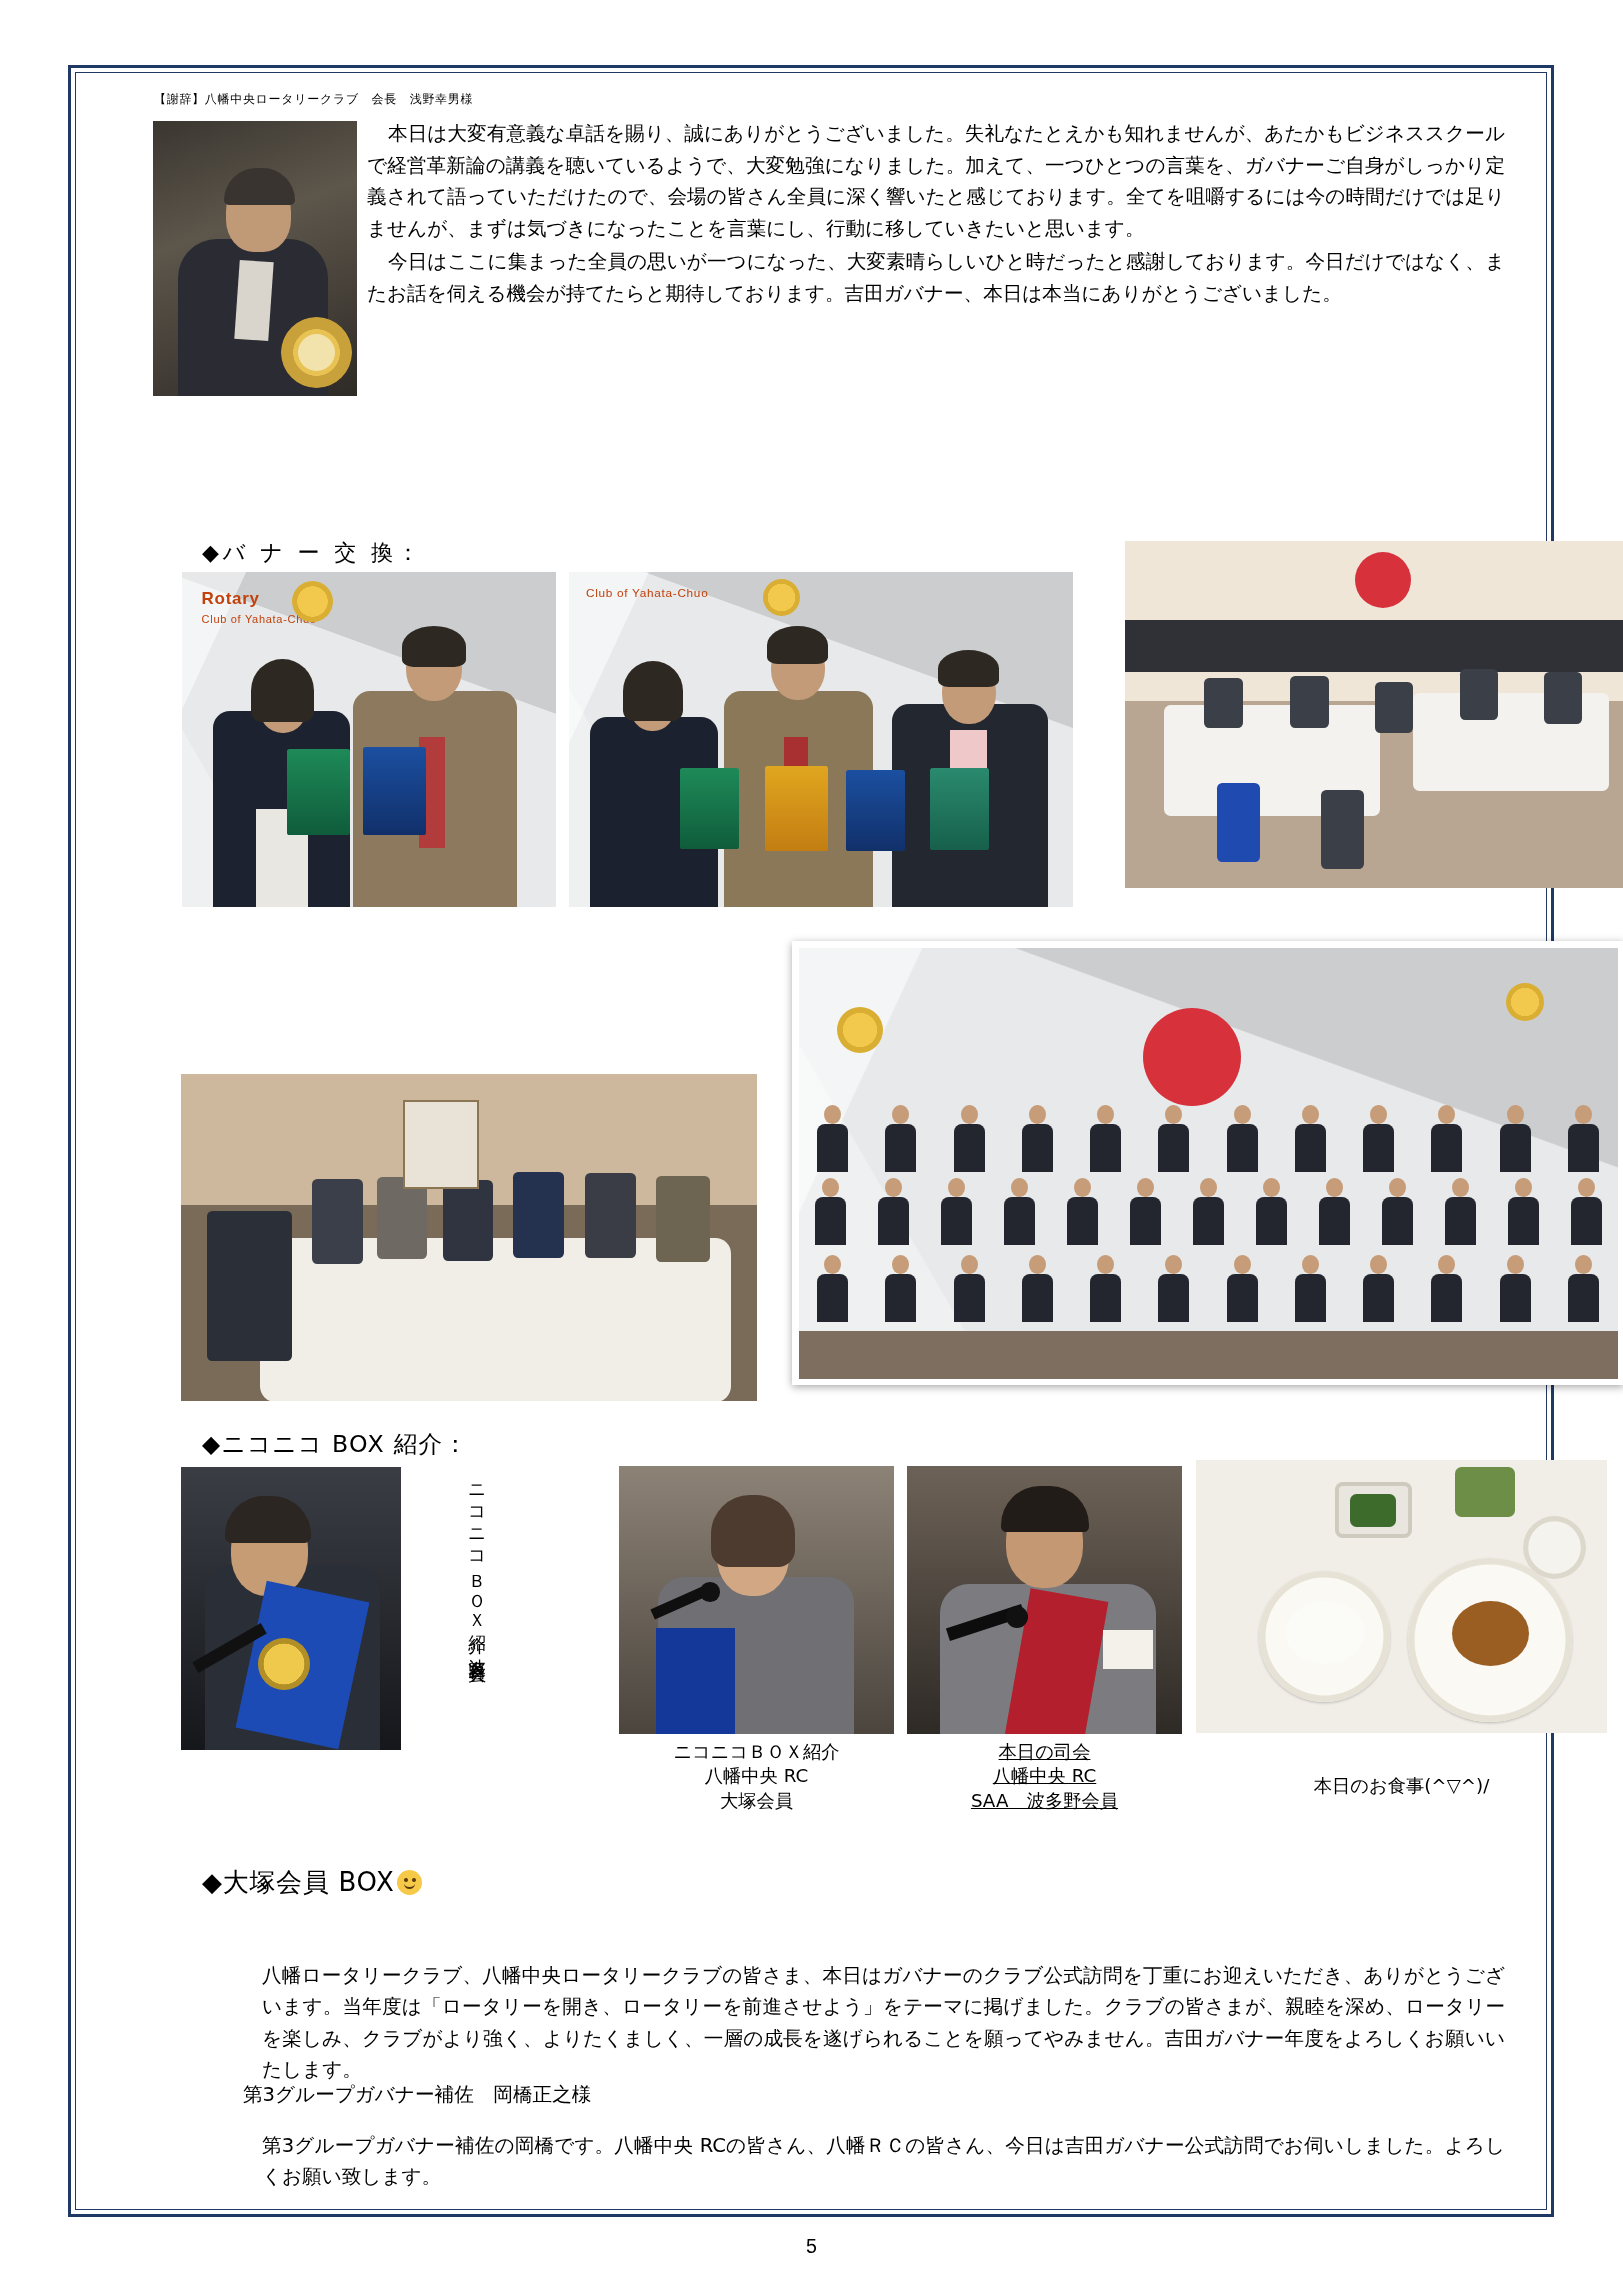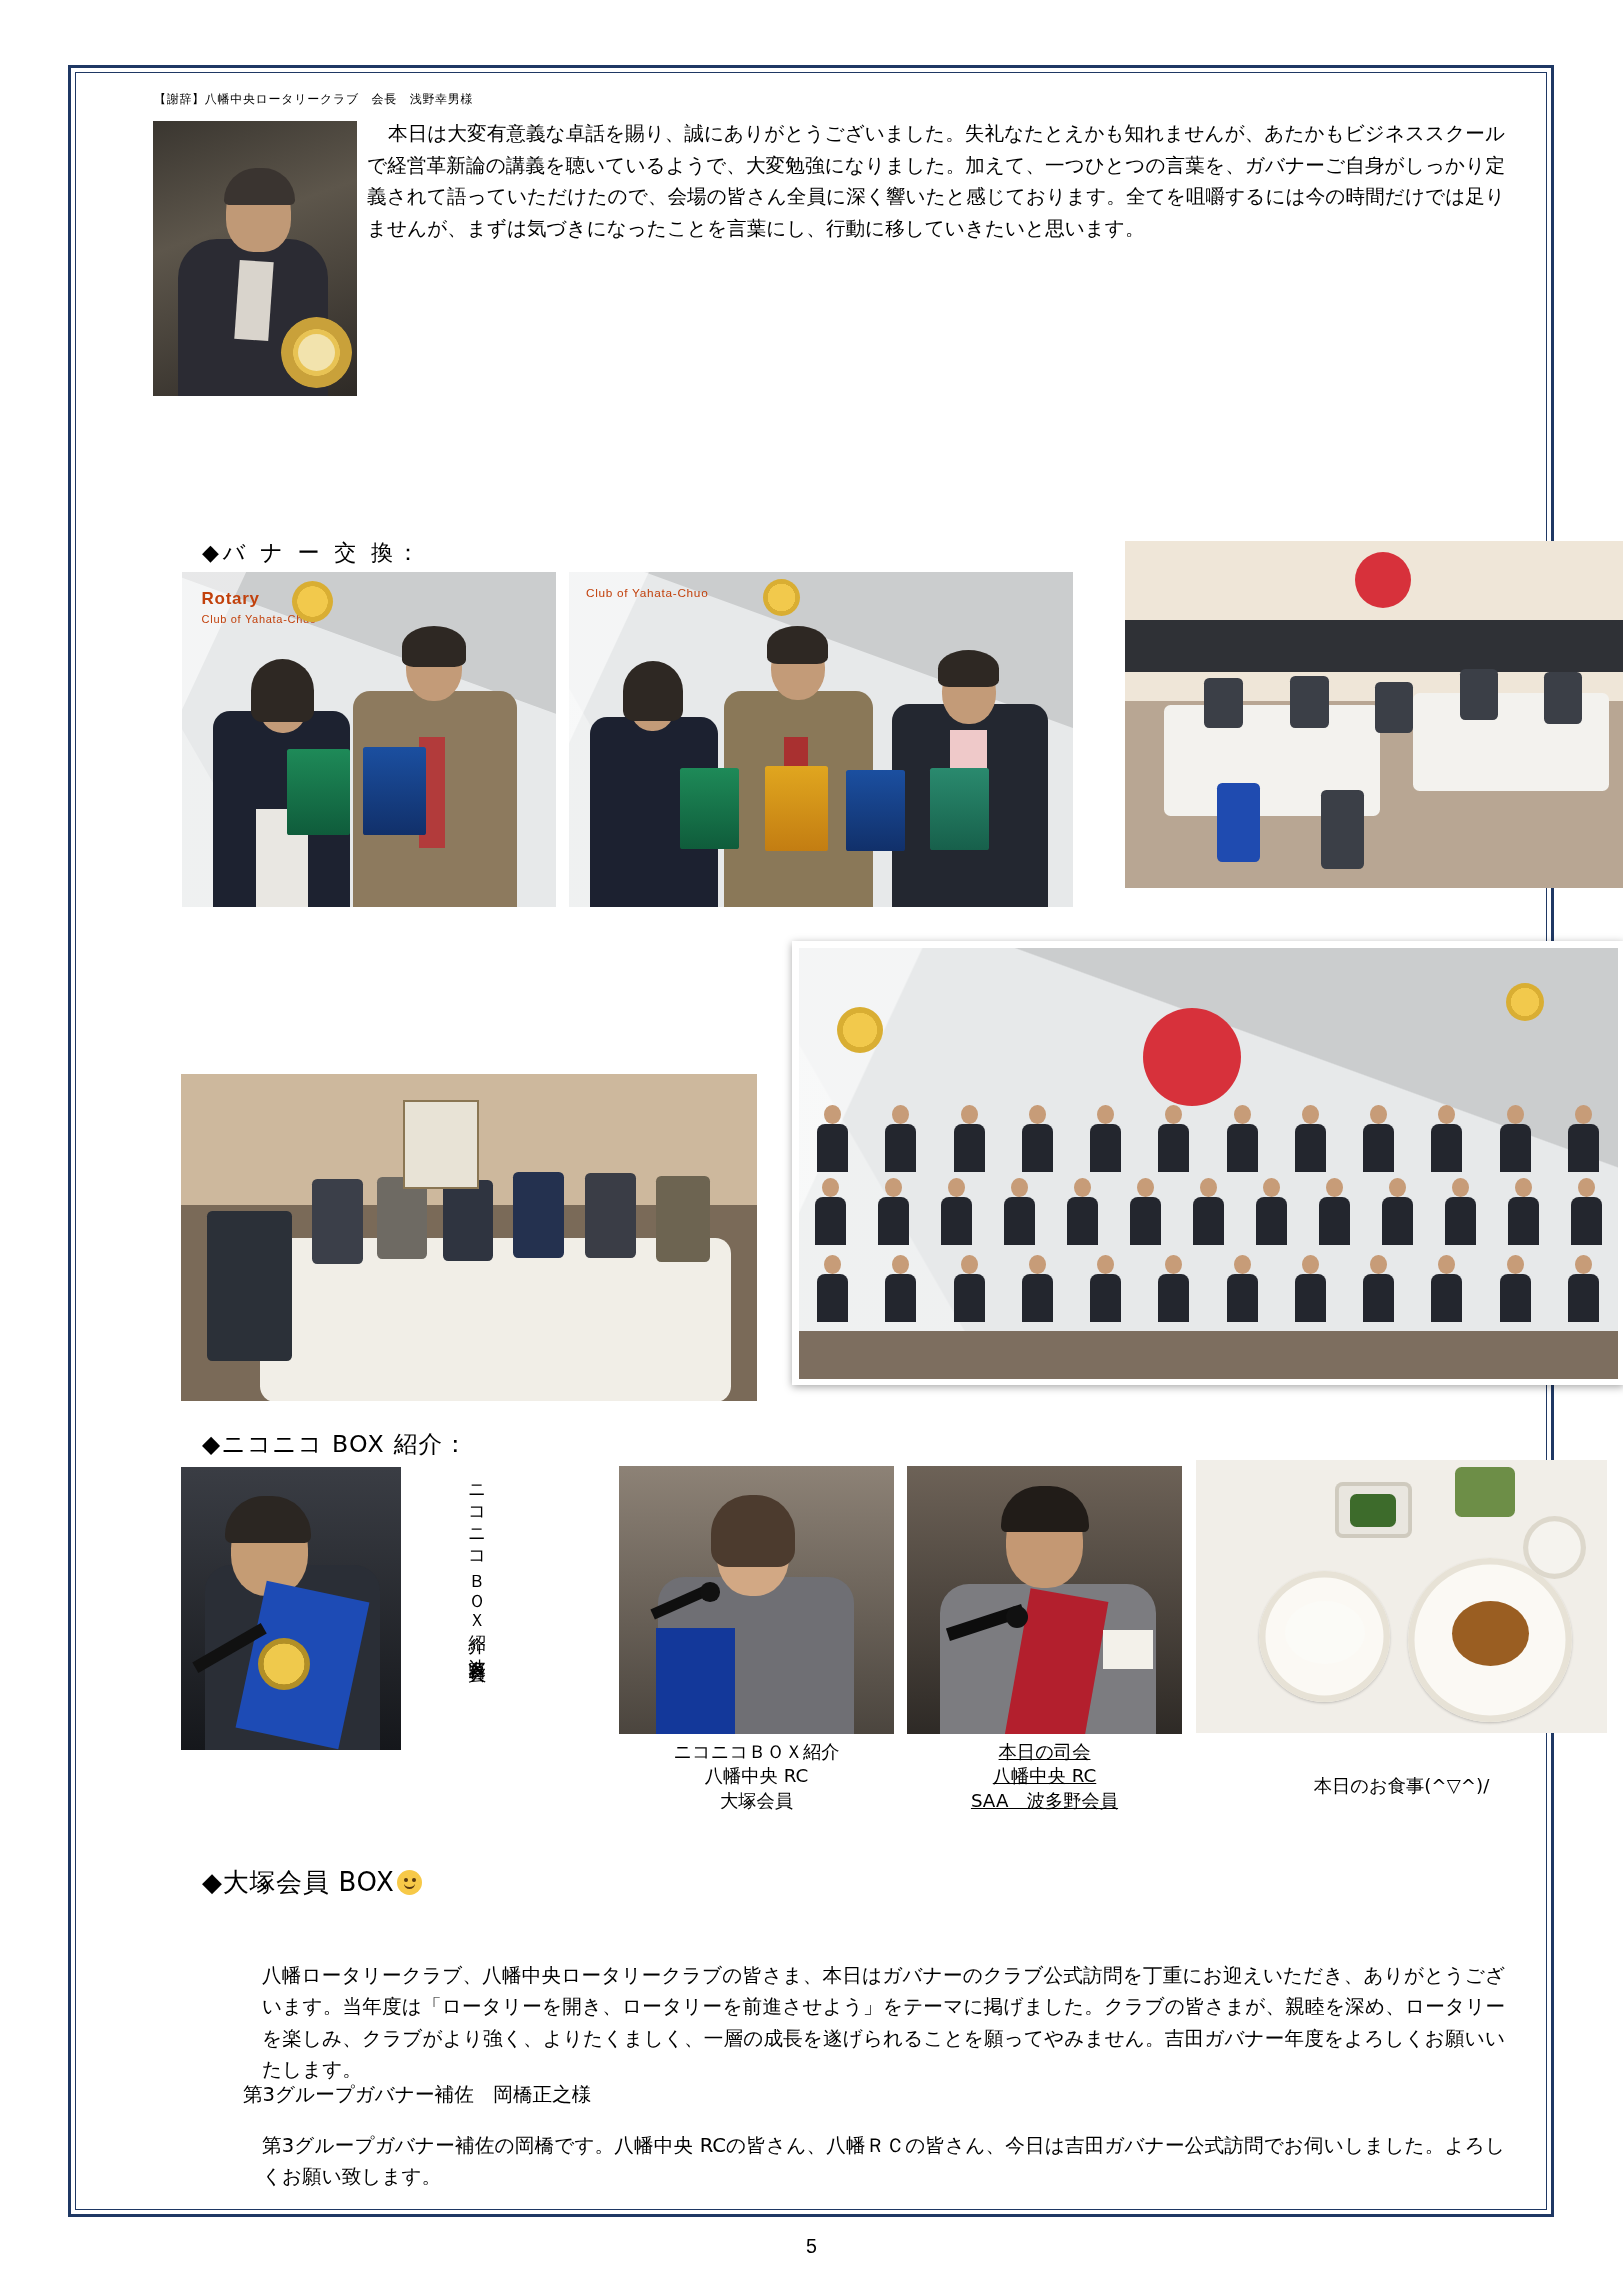--- a/index.html
+++ b/index.html
@@ -486,20 +486,21 @@
     <div class="suit"></div>
     <div class="shirt"></div>
     <div class="head"></div>
     <div class="hair"></div>
     <div class="emblem"></div>
     <div class="emblem-in"></div>
   </div>
 
   <div class="thanks-body jp">
     <p>本日は大変有意義な卓話を賜り、誠にありがとうございました。失礼なたとえかも知れませんが、あたかもビジネススクールで経営革新論の講義を聴いているようで、大変勉強になりました。加えて、一つひとつの言葉を、ガバナーご自身がしっかり定義されて語っていただけたので、会場の皆さん全員に深く響いたと感じております。全てを咀嚼するには今の時間だけでは足りませんが、まずは気づきになったことを言葉にし、行動に移していきたいと思います。</p>
+    <p>今日はここに集まった全員の思いが一つになった、大変素晴らしいひと時だったと感謝しております。今日だけではなく、またお話を伺える機会が持てたらと期待しております。吉田ガバナー、本日は本当にありがとうございました。</p>
   </div>
 
   <div class="sec-banner-head jp">◆バ ナ ー 交 換：</div>
 
   <div class="ph-banner1">
     <div class="wallpanel"></div>
     <div class="rotary-logo" style="left:19.6px; top:17px;">Rotary</div>
     <div class="rotary-logo" style="left:19.6px; top:41px; font-size:11px; font-weight:normal;">Club of Yahata-Chuo</div>
     <div class="rotary-wheel" style="left:110px; top:9.2px; width:41px; height:41px;"></div>
 

